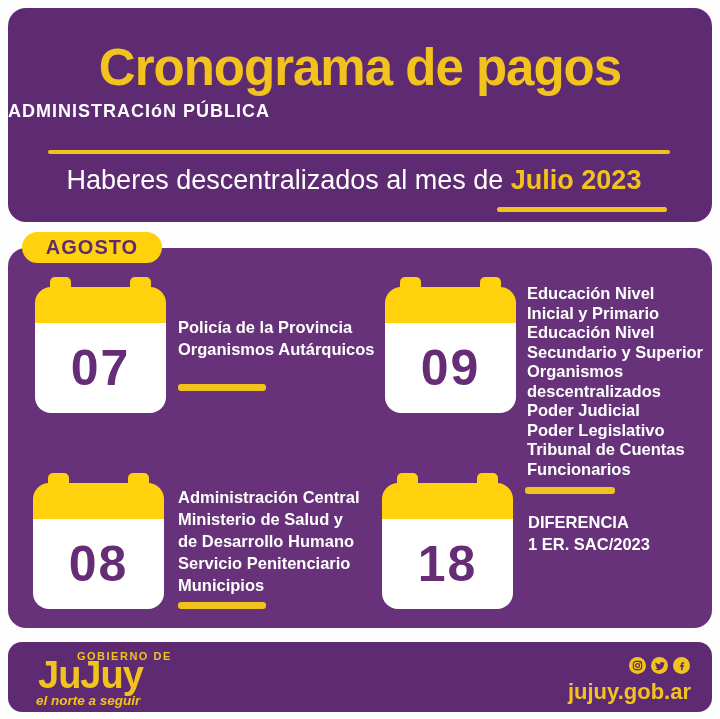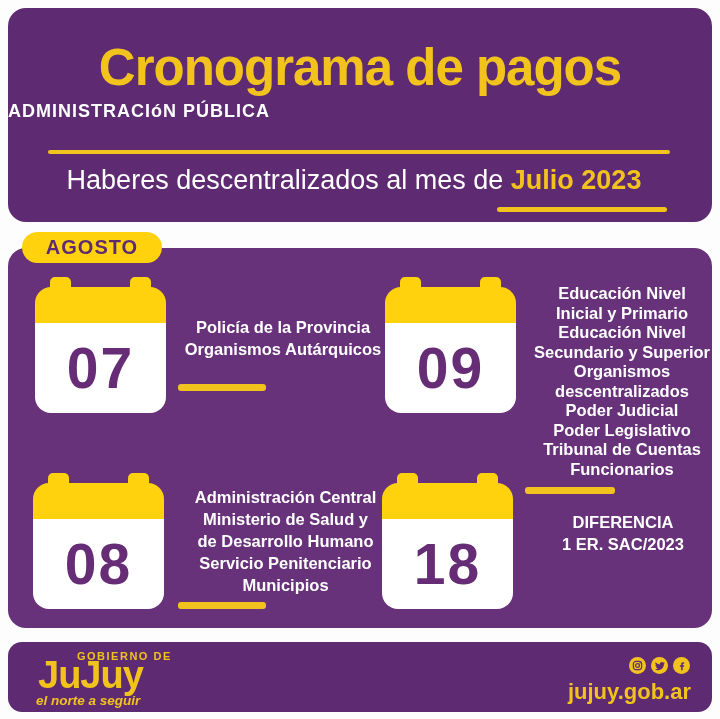--- a/index.html
+++ b/index.html
@@ -42,25 +42,25 @@
     display:flex;align-items:center;justify-content:center;
     color:#5E2B72;font-size:20px;font-weight:800;letter-spacing:1px;
   }
   
   .cal{position:absolute;width:131px;height:136px;}
   .cal-tab{position:absolute;top:0;width:21px;height:24px;background:#FFD20D;border-radius:5px;}
   .cal-tab.t1{left:15px;} .cal-tab.t2{left:95px;}
   .cal-body{position:absolute;top:10px;left:0;width:131px;height:126px;border-radius:16px;overflow:hidden;}
   .cal-head{height:36px;background:#FFD20D;}
   .cal-face{height:90px;background:#FFFFFF;display:flex;align-items:center;justify-content:center;}
-  .cal-day{color:#662D76;font-size:57px;font-weight:800;letter-spacing:2px;line-height:1;}
+  .cal-day{color:#662D76;font-size:50px;font-weight:800;letter-spacing:2px;line-height:1;}
   
   .entry-text{
     position:absolute;color:#FFFFFF;font-weight:800;font-size:16.5px;
-    white-space:pre-line;line-height:22px;text-align:center;
+    white-space:pre-line;line-height:22px;
   }
   .entry-underline{position:absolute;height:7px;background:#F2C31D;border-radius:3px;}
   #cal-07{left:35px;top:277px;}
   #text-07{left:178px;top:316px;width:210px;}
   #ul-07{left:178px;top:384px;width:88px;}
   #cal-09{left:385px;top:277px;}
   #text-09{left:527px;top:284px;width:190px;line-height:19.5px;}
   #ul-09{left:525px;top:487px;width:90px;}
   #cal-08{left:33px;top:473px;}
   #text-08{left:178px;top:486px;width:215px;}

